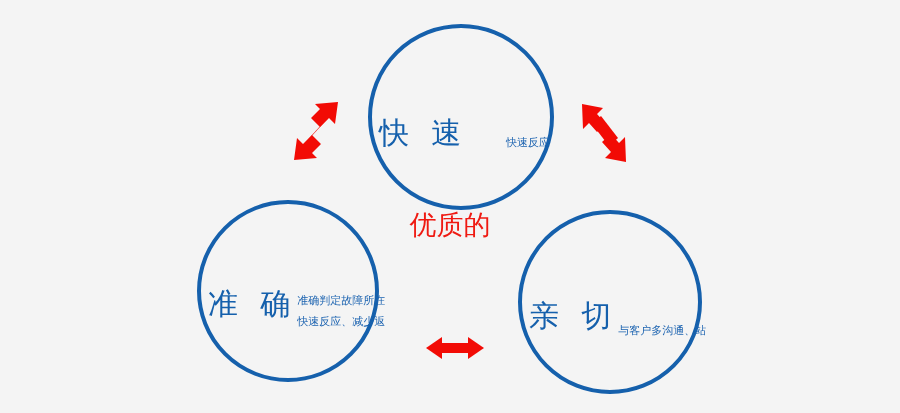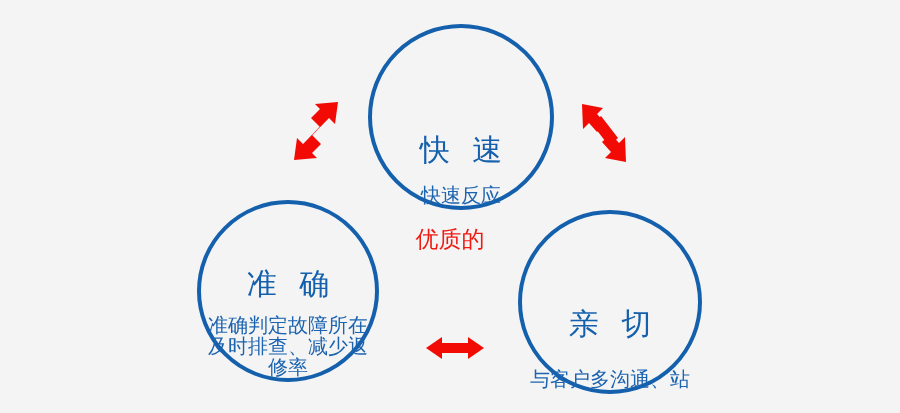--- a/index.html
+++ b/index.html
@@ -21,23 +21,22 @@
   }
 
   
   .circle {
     position: absolute;
     box-sizing: border-box;
     border-radius: 50%;
     border: 4px solid #1560ac;
     background: transparent;
     display: flex;
-    flex-direction: column;
     align-items: center;
-    justify-content: flex-end;
+    justify-content: space-between;
     text-align: center;
   }
   .circle-top {
     left: 368px;
     top: 24px;
     width: 186px;
     height: 186px;
     padding-top: 32px;
   }
   .circle-left {
@@ -59,38 +58,38 @@
     color: #1560ac;
     font-size: 30px;
     line-height: 34px;
     letter-spacing: 7px;
     text-indent: 7px;
     font-weight: 400;
     white-space: nowrap;
   }
   .circle-body {
     color: #1c63b0;
-    font-size: 20px;
+    font-size: 11px;
     line-height: 21px;
     font-weight: 400;
     white-space: nowrap;
   }
   .circle-top .circle-body { margin-top: 18px; }
   .circle-left .circle-body { margin-top: 14px; }
   .circle-right .circle-body { margin-top: 28px; }
 
   
   .center-label {
     position: absolute;
     left: 398px;
-    top: 225px;
+    top: 211px;
     width: 104px;
     text-align: center;
     color: #ef1a12;
-    font-size: 23px;
+    font-size: 27px;
     line-height: 28px;
     font-weight: 400;
     white-space: nowrap;
   }
 
   
   .arrow {
     position: absolute;
   }
   .arrow-left-upper  { left: 288px; top: 96px;  width: 56px; height: 70px; }
@@ -107,22 +106,21 @@
     <div class="circle-title">快 速</div>
     <div class="circle-body">
       <div>快速反应</div>
     </div>
   </div>
 
   <div class="circle circle-left">
     <div class="circle-title">准 确</div>
     <div class="circle-body">
       <div>准确判定故障所在</div>
-      <div>及时排查、减少返</div>
-      <div>修率</div>
+      <div>快速反应、减少返</div>
     </div>
   </div>
 
   <div class="circle circle-right">
     <div class="circle-title">亲 切</div>
     <div class="circle-body">
       <div>与客户多沟通、站</div>
     </div>
   </div>
 

